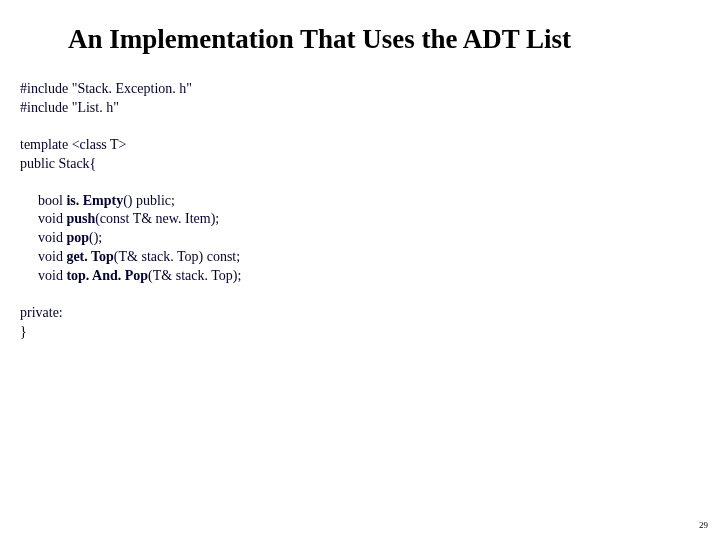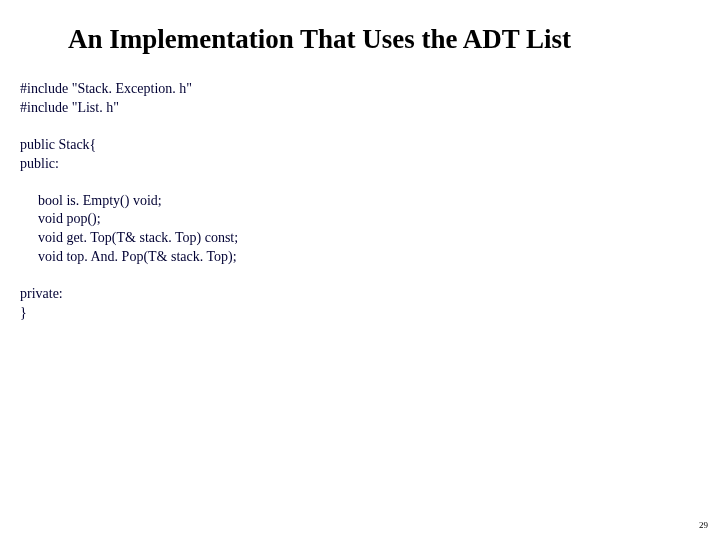--- a/index.html
+++ b/index.html
@@ -37,21 +37,21 @@
     line-height: 1.35;
     color: #000033;
   }
   .block {
     margin-bottom: 18px;
   }
   .indent {
     margin-left: 18px;
   }
   .bold {
-    font-weight: normal;
+    font-weight: bold;
   }
   .pagenum {
     position: absolute;
     right: 12px;
     bottom: 10px;
     font-size: 9px;
     color: #000000;
     font-family: "Times New Roman", Times, serif;
     text-align: right;
   }
@@ -64,26 +64,27 @@
   <div class="title">An Implementation That Uses the ADT List</div>
 
   <div class="body">
 
     <div class="block">
       <div>#include "Stack. Exception. h"</div>
       <div>#include "List. h"</div>
     </div>
 
     <div class="block">
+      <div>template &lt;class T&gt;</div>
       <div>public Stack{</div>
-      <div>public:</div>
     </div>
 
     <div class="block indent">
-      <div><span>bool </span><span class="bold">is. Empty</span><span>() void;</span></div>
+      <div><span>bool </span><span class="bold">is. Empty</span><span>() public;</span></div>
+      <div><span>void </span><span class="bold">push</span><span>(const T&amp; new. Item);</span></div>
       <div><span>void </span><span class="bold">pop</span><span>();</span></div>
       <div><span>void </span><span class="bold">get. Top</span><span>(T&amp; stack. Top) const;</span></div>
       <div><span>void </span><span class="bold">top. And. Pop</span><span>(T&amp; stack. Top);</span></div>
     </div>
 
     <div class="block">
       <div>private:</div>
       <div>}</div>
     </div>
 

